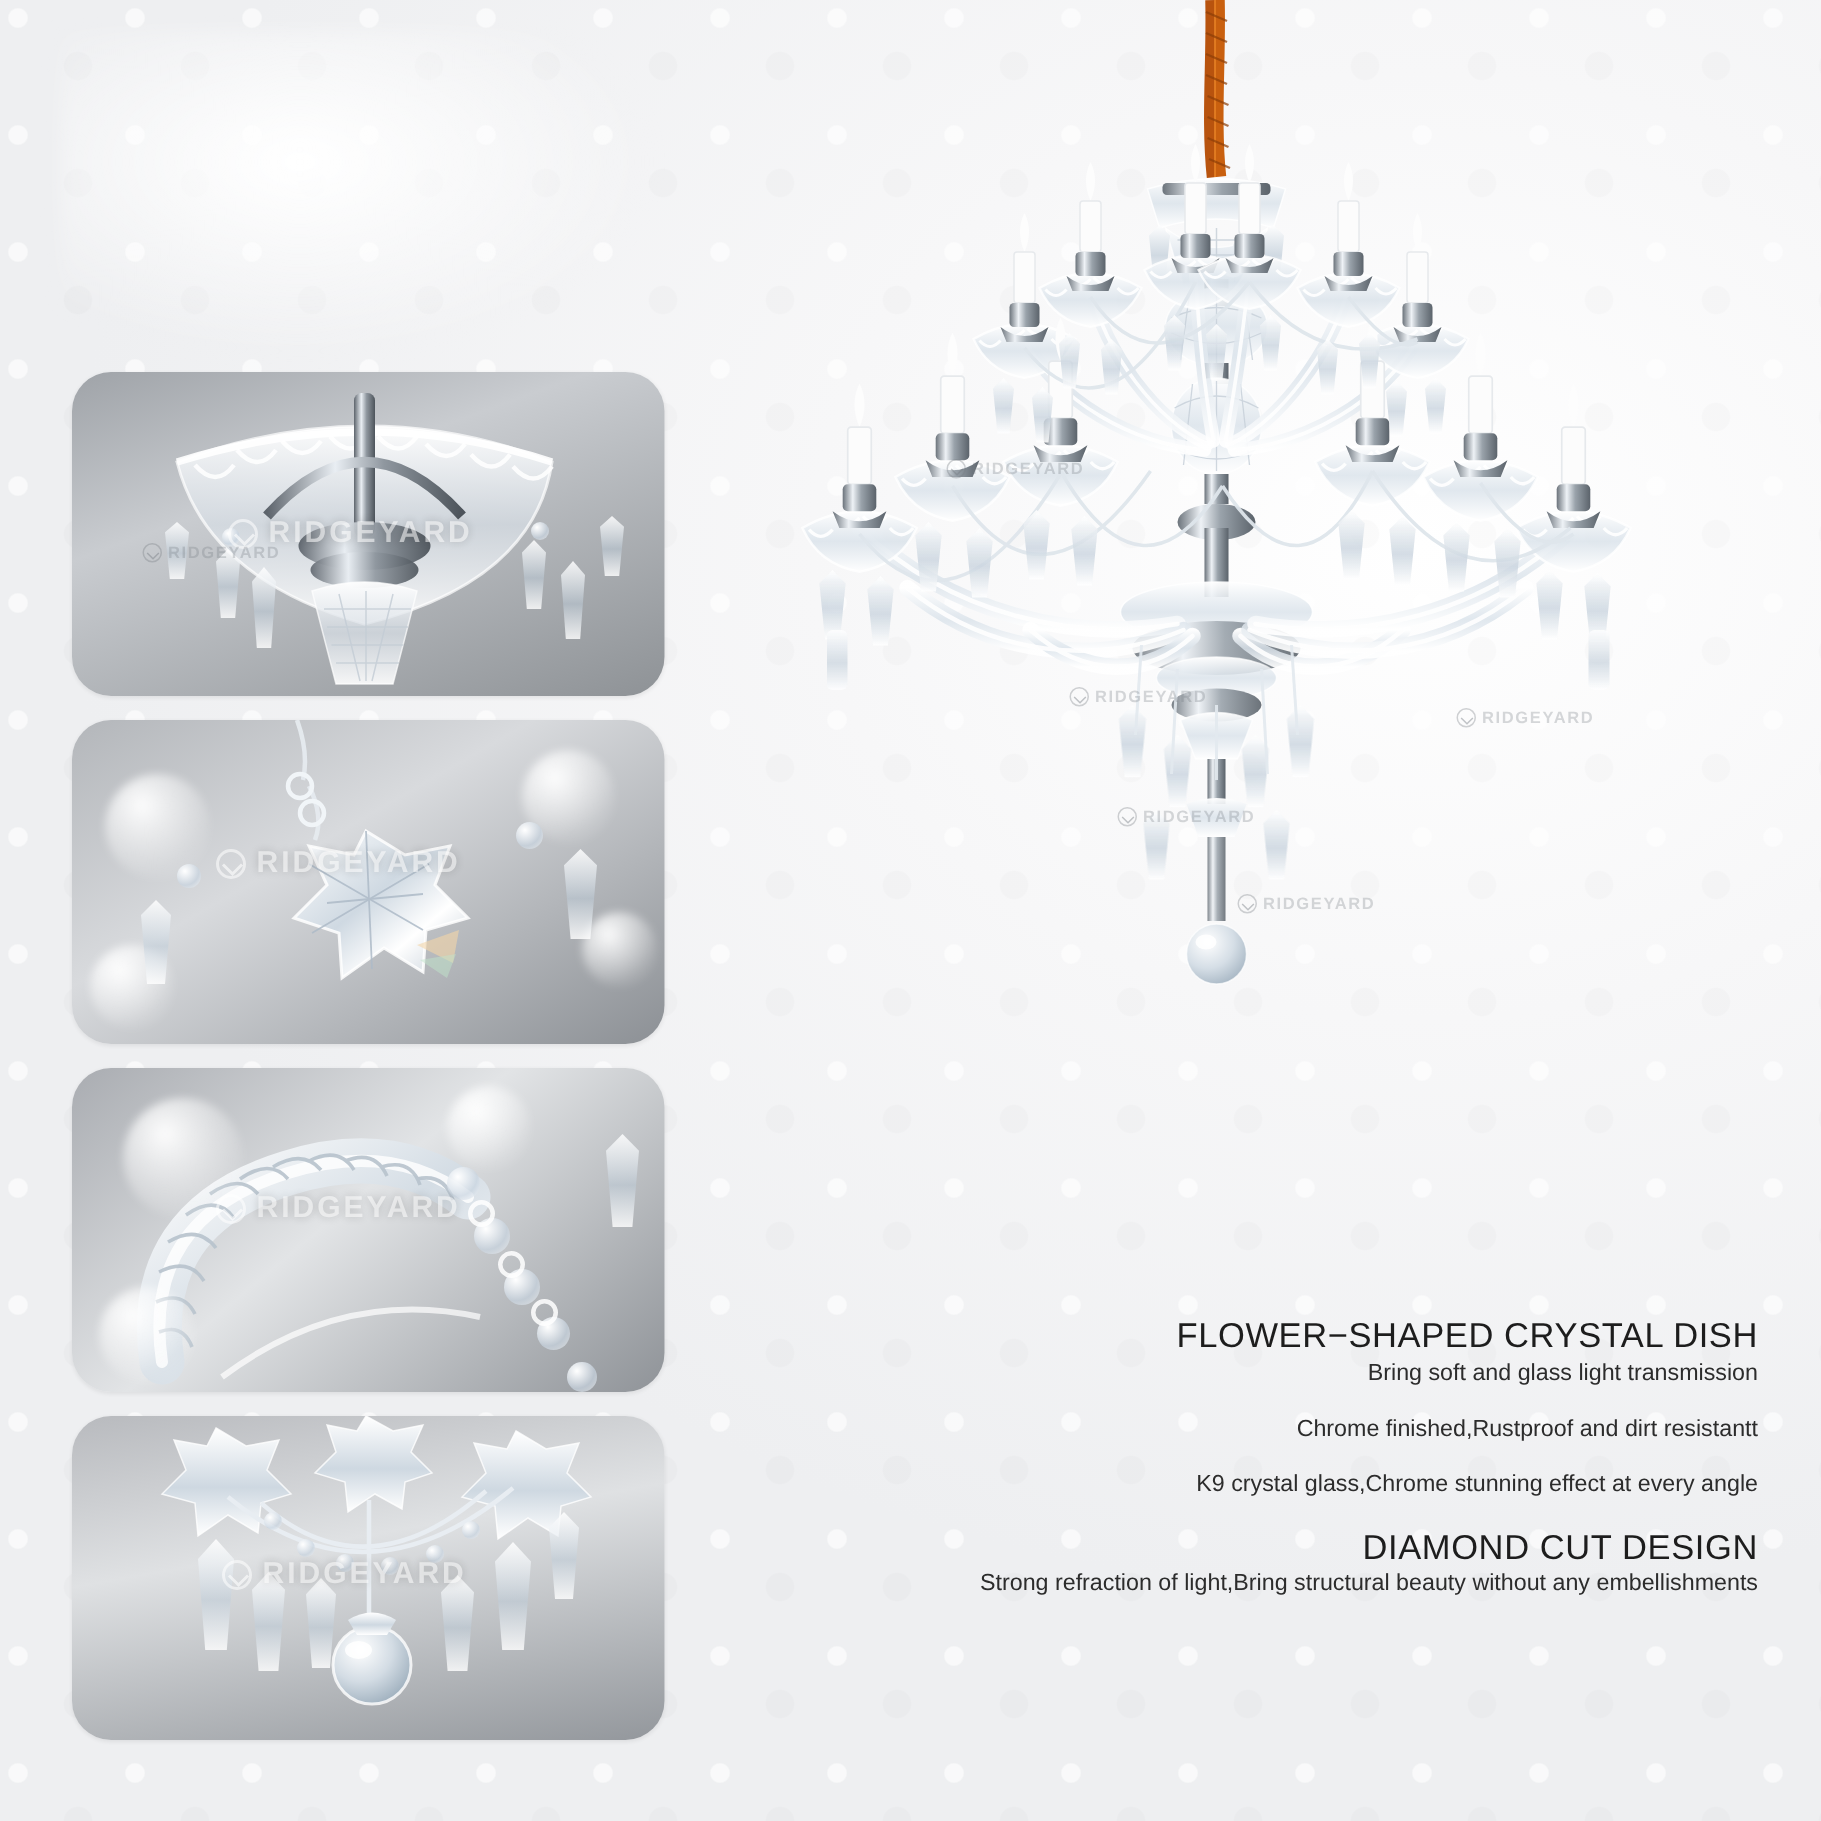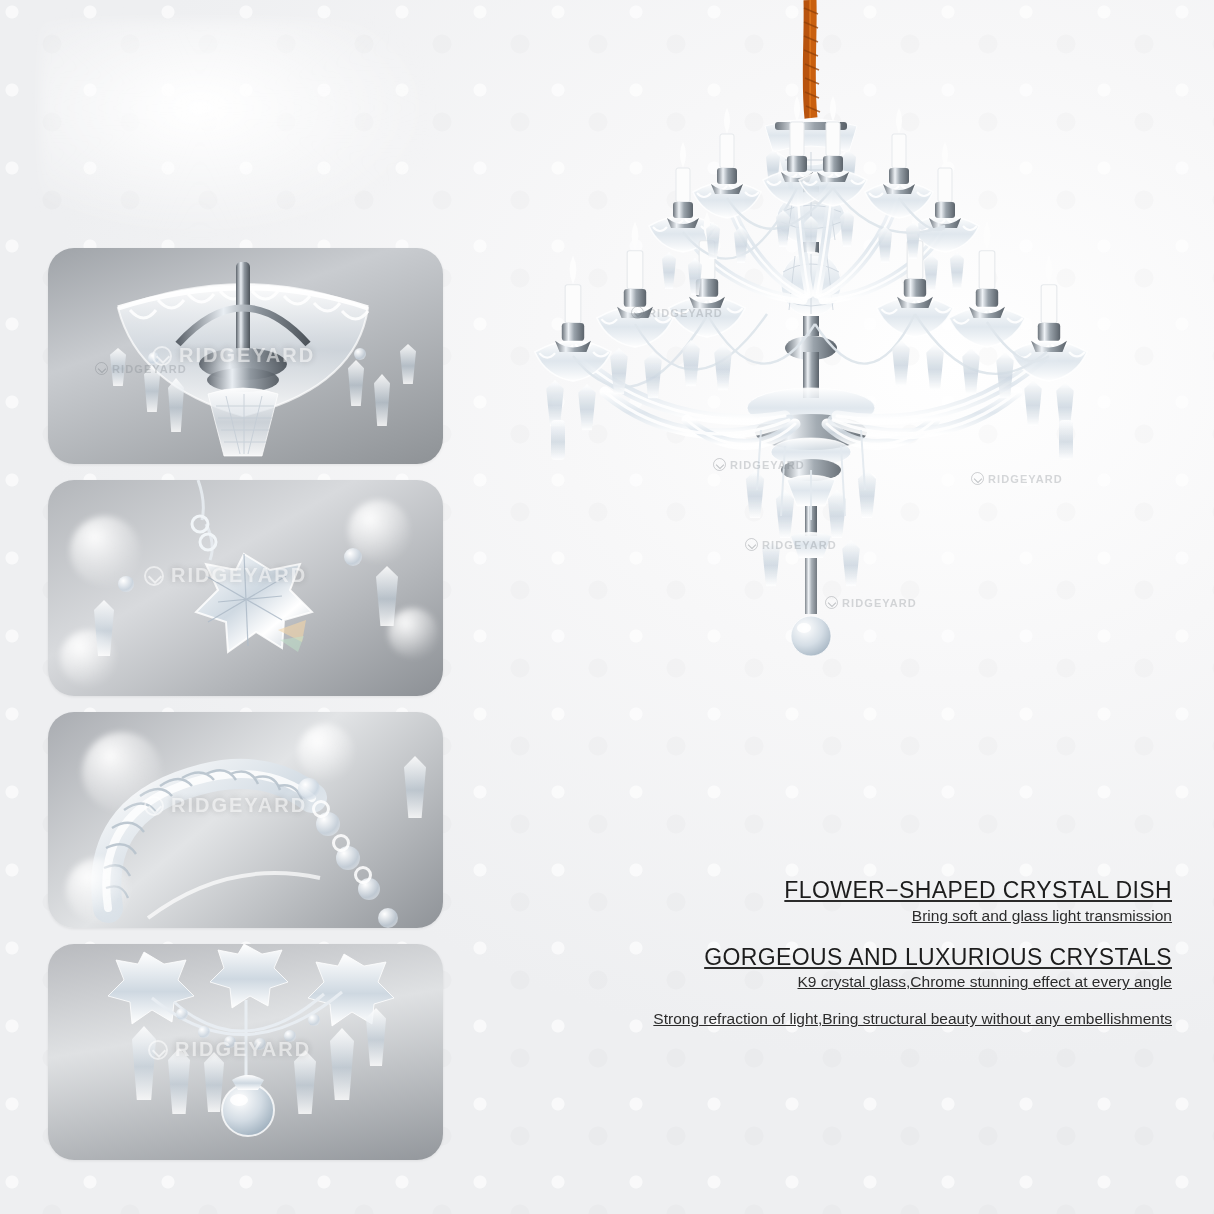--- a/index.html
+++ b/index.html
@@ -133,21 +133,21 @@
 
   
   #features {
     position: absolute;
     right: 42px;
     top: 876px;
     width: 740px;
     text-align: right;
     color: #2b2b2b;
   }
-  .feature { margin-bottom: 16px; text-decoration: underline; }
+  .feature { margin-bottom: 16px; }
   .feature-title {
     font-size: 23px;
     letter-spacing: 0.4px;
     color: #1d1d1d;
     line-height: 1.25;
   }
   .feature-desc {
     font-size: 15.5px;
     color: #2c2c2c;
     line-height: 1.35;
@@ -732,27 +732,28 @@
   </div>
 
   <div id="features">
 
     <div class="feature">
       <div class="feature-title">FLOWER−SHAPED CRYSTAL DISH</div>
       <div class="feature-desc">Bring soft and glass light transmission</div>
     </div>
 
     <div class="feature">
+      <div class="feature-desc">Chrome finished,Rustproof and dirt resistantt</div>
     </div>
 
 
     <div class="feature">
-      <div class="feature-title">GORGEOUS AND LUXURIOUS CRYSTALS</div>
       <div class="feature-desc">K9 crystal glass,Chrome stunning effect at every angle</div>
     </div>
 
     <div class="feature">
+      <div class="feature-title">DIAMOND CUT DESIGN</div>
       <div class="feature-desc">Strong refraction of light,Bring structural beauty without any embellishments</div>
     </div>
 
   </div>
 
 </div>
 
 </body></html>

